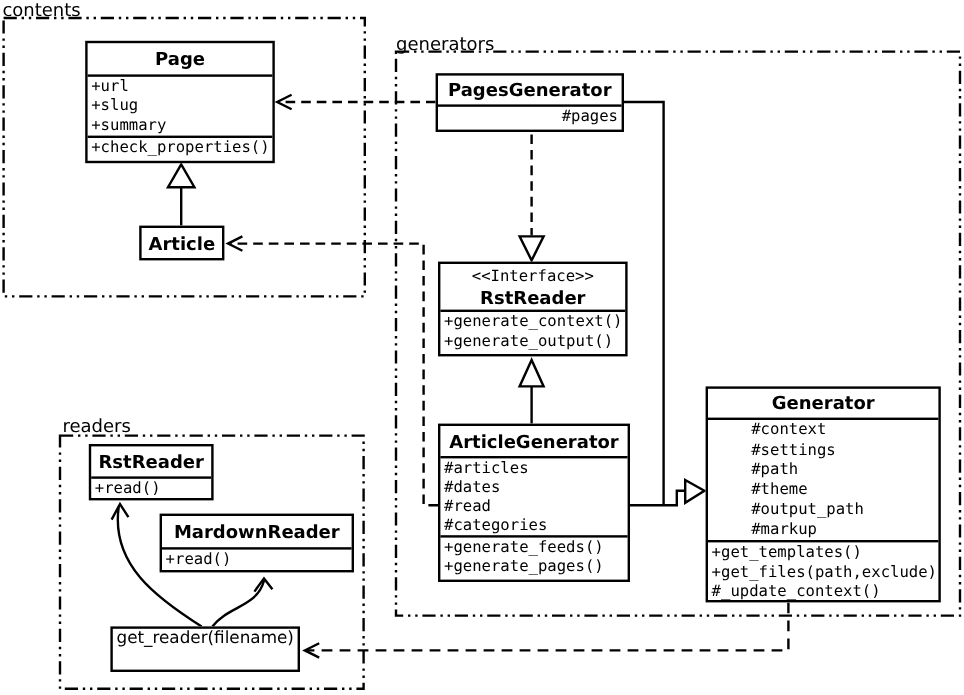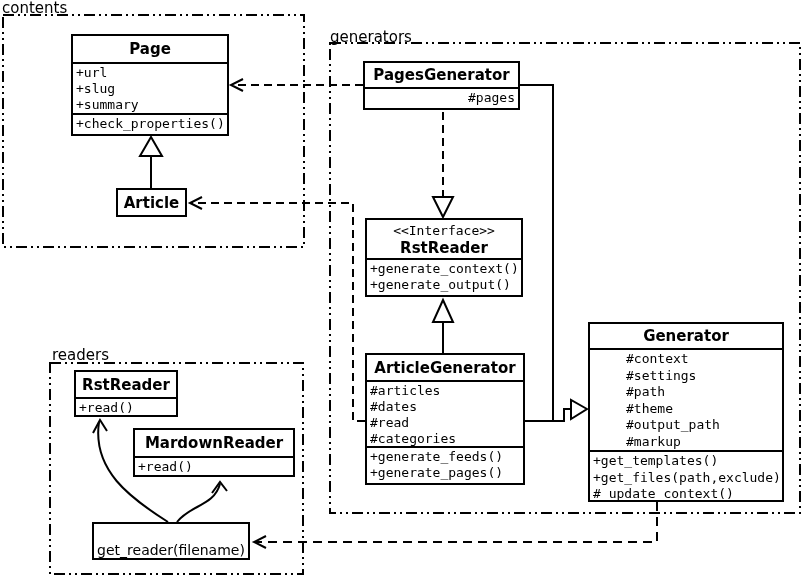--- a/index.html
+++ b/index.html
@@ -18,21 +18,21 @@
        font-size:13px;padding:1px 3px 0 3px;overflow:hidden;}
   .sec .row{line-height:16px;white-space:pre;}
   .sec.lh17 .row{line-height:16.5px;}
 
   .hdr{box-sizing:border-box;text-align:center;}
   .stereo{font-family:"DejaVu Sans Mono","Liberation Mono",monospace;
           font-size:13px;line-height:17px;padding-top:2px;}
   .iname{font-weight:bold;font-size:15px;line-height:19px;}
 
   .plainbox{position:absolute;background:#fff;border:2px solid #000;box-sizing:border-box;
-            display:flex;align-items:flex-end;justify-content:center;font-size:14px;white-space:nowrap;}
+            display:flex;align-items:flex-start;justify-content:center;font-size:14px;white-space:nowrap;}
 </style>
 </head>
 <body>
 
 <div class="diagram">
 
   <svg class="layer" viewBox="0 0 803 579">
 
     <rect x="3" y="15" width="301" height="232" fill="none" stroke="#000" stroke-width="2" stroke-dasharray="11 4 2 4 2 4"></rect>
     <rect x="330" y="43" width="470" height="470" fill="none" stroke="#000" stroke-width="2" stroke-dasharray="11 4 2 4 2 4"></rect>

